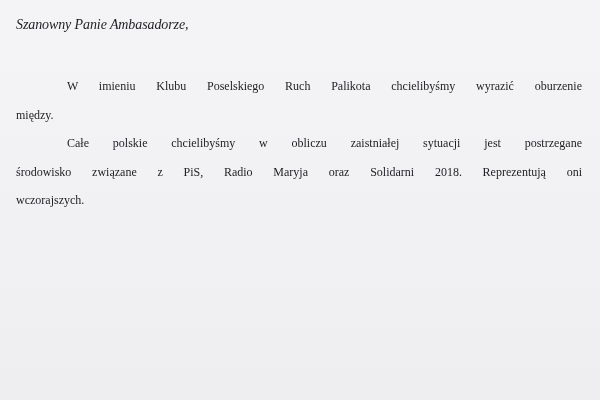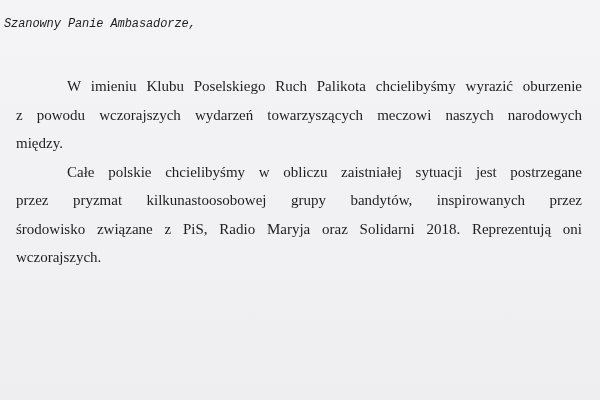--- a/index.html
+++ b/index.html
@@ -15,33 +15,32 @@
       color: #1e1e22;
     }
     .page {
       position: relative;
       width: 600px;
       height: 400px;
       background: linear-gradient(180deg, #f4f4f6 0%, #f1f1f3 60%, #eeeef0 100%);
     }
     .salutation {
       position: absolute;
-      left: 4px;
+      left: 16px;
       top: 17px;
       font-style: italic;
-      font-size: 12px;
+      font-size: 14px;
       letter-spacing: -0.1px;
-      font-family: Liberation Mono, monospace;
     }
     .body-text {
       position: absolute;
       left: 16px;
       top: 72px;
       width: 566px;
-      font-size: 15px;
+      font-size: 12px;
       line-height: 28.5px;
     }
     .line {
       display: block;
       text-align: justify;
       text-align-last: justify;
       white-space: nowrap;
       height: 28.5px;
       overflow: visible;
     }
@@ -54,25 +53,23 @@
   </style>
 </head>
 <body>
 
 <div class="page">
   <div class="salutation">Szanowny Panie Ambasadorze,</div>
 
   <div class="body-text">
     <div>
       <span class="line indent">W imieniu Klubu Poselskiego Ruch Palikota chcielibyśmy wyrazić oburzenie</span>
-      <span class="line">z powodu wczorajszych wydarzeń towarzyszących meczowi naszych narodowych</span>
       <span class="line last">między.</span>
     </div>
     <div>
       <span class="line indent">Całe polskie chcielibyśmy w obliczu zaistniałej sytuacji jest postrzegane</span>
-      <span class="line">przez pryzmat kilkunastoosobowej grupy bandytów, inspirowanych przez</span>
       <span class="line">środowisko związane z PiS, Radio Maryja oraz Solidarni 2018. Reprezentują oni</span>
       <span class="line last">wczorajszych.</span>
     </div>
     <div>
     </div>
   </div>
 </div>
 
 </body></html>

